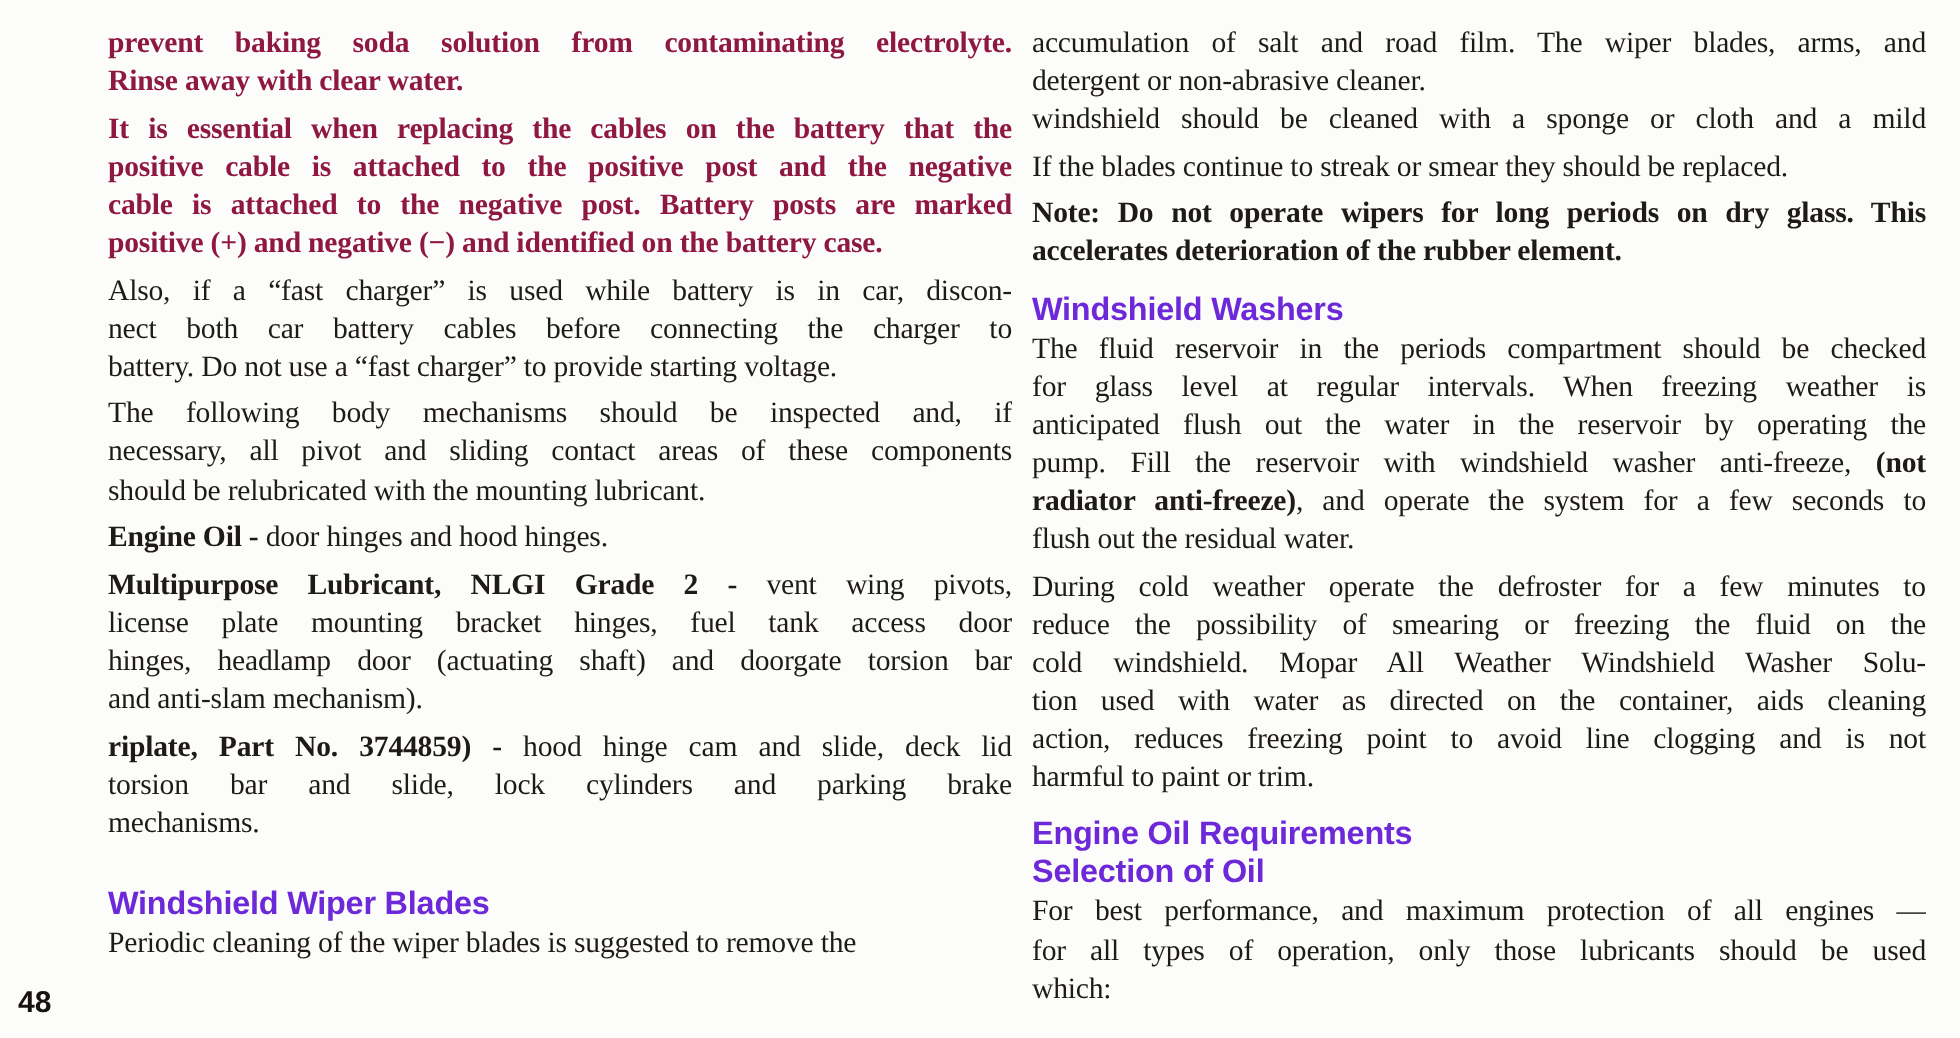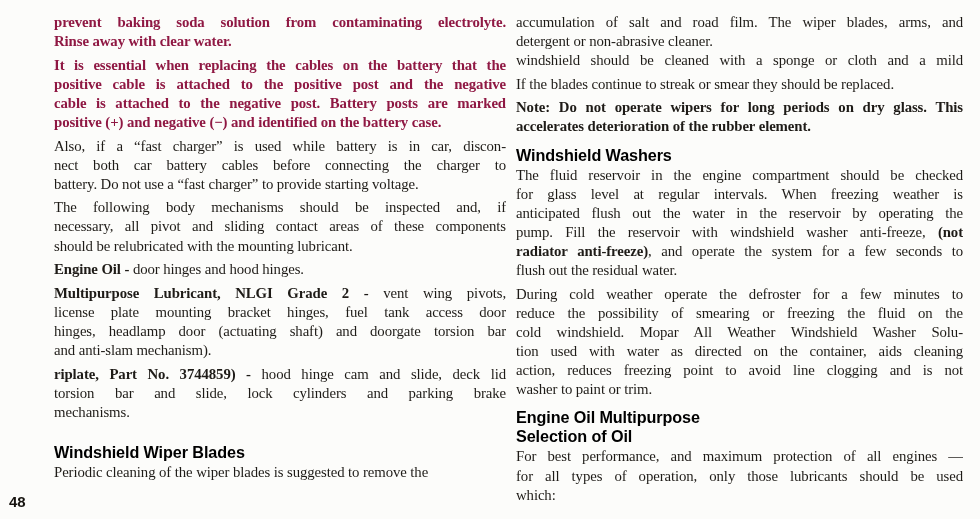--- a/index.html
+++ b/index.html
@@ -22,21 +22,21 @@
     overflow: hidden;
     letter-spacing: -0.1px;
   }
   .just { text-align: justify; text-align-last: justify; }
   .heading {
     margin: 21px 0 1px 0;
     font-family: "Liberation Sans", sans-serif;
     font-weight: 700;
     font-size: 16.2px;
     letter-spacing: -0.2px;
-    color: #000000;
+    color: #6d28d9;
   }
   .col-right .heading { margin-top: 9px; }
   .warning { color: var(--accent, #8f1843); font-weight: 700; }
   .note { font-weight: 700; }
   .b { font-weight: 700; }
   .page-number {
     position: absolute;
     left: 9px; top: 493px;
     font-family: "Liberation Sans", sans-serif;
     font-weight: 700;
@@ -100,37 +100,37 @@
         <div class="line"><span>If the blades continue to streak or smear they should be replaced.</span></div>
       </div>
       <div class="para note">
         <div class="line just"><span>Note: Do not operate wipers for long periods on dry glass. This</span></div>
         <div class="line"><span>accelerates deterioration of the rubber element.</span></div>
       </div>
       <div class="heading">
         <div class="line"><span>Windshield Washers</span></div>
       </div>
       <div class="para normal">
-        <div class="line just"><span>The fluid reservoir in the engine compartment should be checked</span></div>
+        <div class="line just"><span>The fluid reservoir in the periods compartment should be checked</span></div>
         <div class="line just"><span>for glass level at regular intervals. When freezing weather is</span></div>
         <div class="line just"><span>anticipated flush out the water in the reservoir by operating the</span></div>
         <div class="line just"><span>pump. Fill the reservoir with windshield washer anti-freeze, </span><span class="b">(not</span></div>
         <div class="line just"><span class="b">radiator anti-freeze)</span><span>, and operate the system for a few seconds to</span></div>
         <div class="line"><span>flush out the residual water.</span></div>
       </div>
       <div class="para normal">
         <div class="line just"><span>During cold weather operate the defroster for a few minutes to</span></div>
         <div class="line just"><span>reduce the possibility of smearing or freezing the fluid on the</span></div>
         <div class="line just"><span>cold windshield. Mopar All Weather Windshield Washer Solu-</span></div>
         <div class="line just"><span>tion used with water as directed on the container, aids cleaning</span></div>
         <div class="line just"><span>action, reduces freezing point to avoid line clogging and is not</span></div>
-        <div class="line"><span>washer to paint or trim.</span></div>
+        <div class="line"><span>harmful to paint or trim.</span></div>
       </div>
       <div class="heading">
-        <div class="line"><span>Engine Oil Multipurpose</span></div>
+        <div class="line"><span>Engine Oil Requirements</span></div>
         <div class="line"><span>Selection of Oil</span></div>
       </div>
       <div class="para normal">
         <div class="line just"><span>For best performance, and maximum protection of all engines —</span></div>
         <div class="line just"><span>for all types of operation, only those lubricants should be used</span></div>
         <div class="line"><span>which:</span></div>
       </div>
     </div>
   <div class="page-number">48</div>
 </div>

